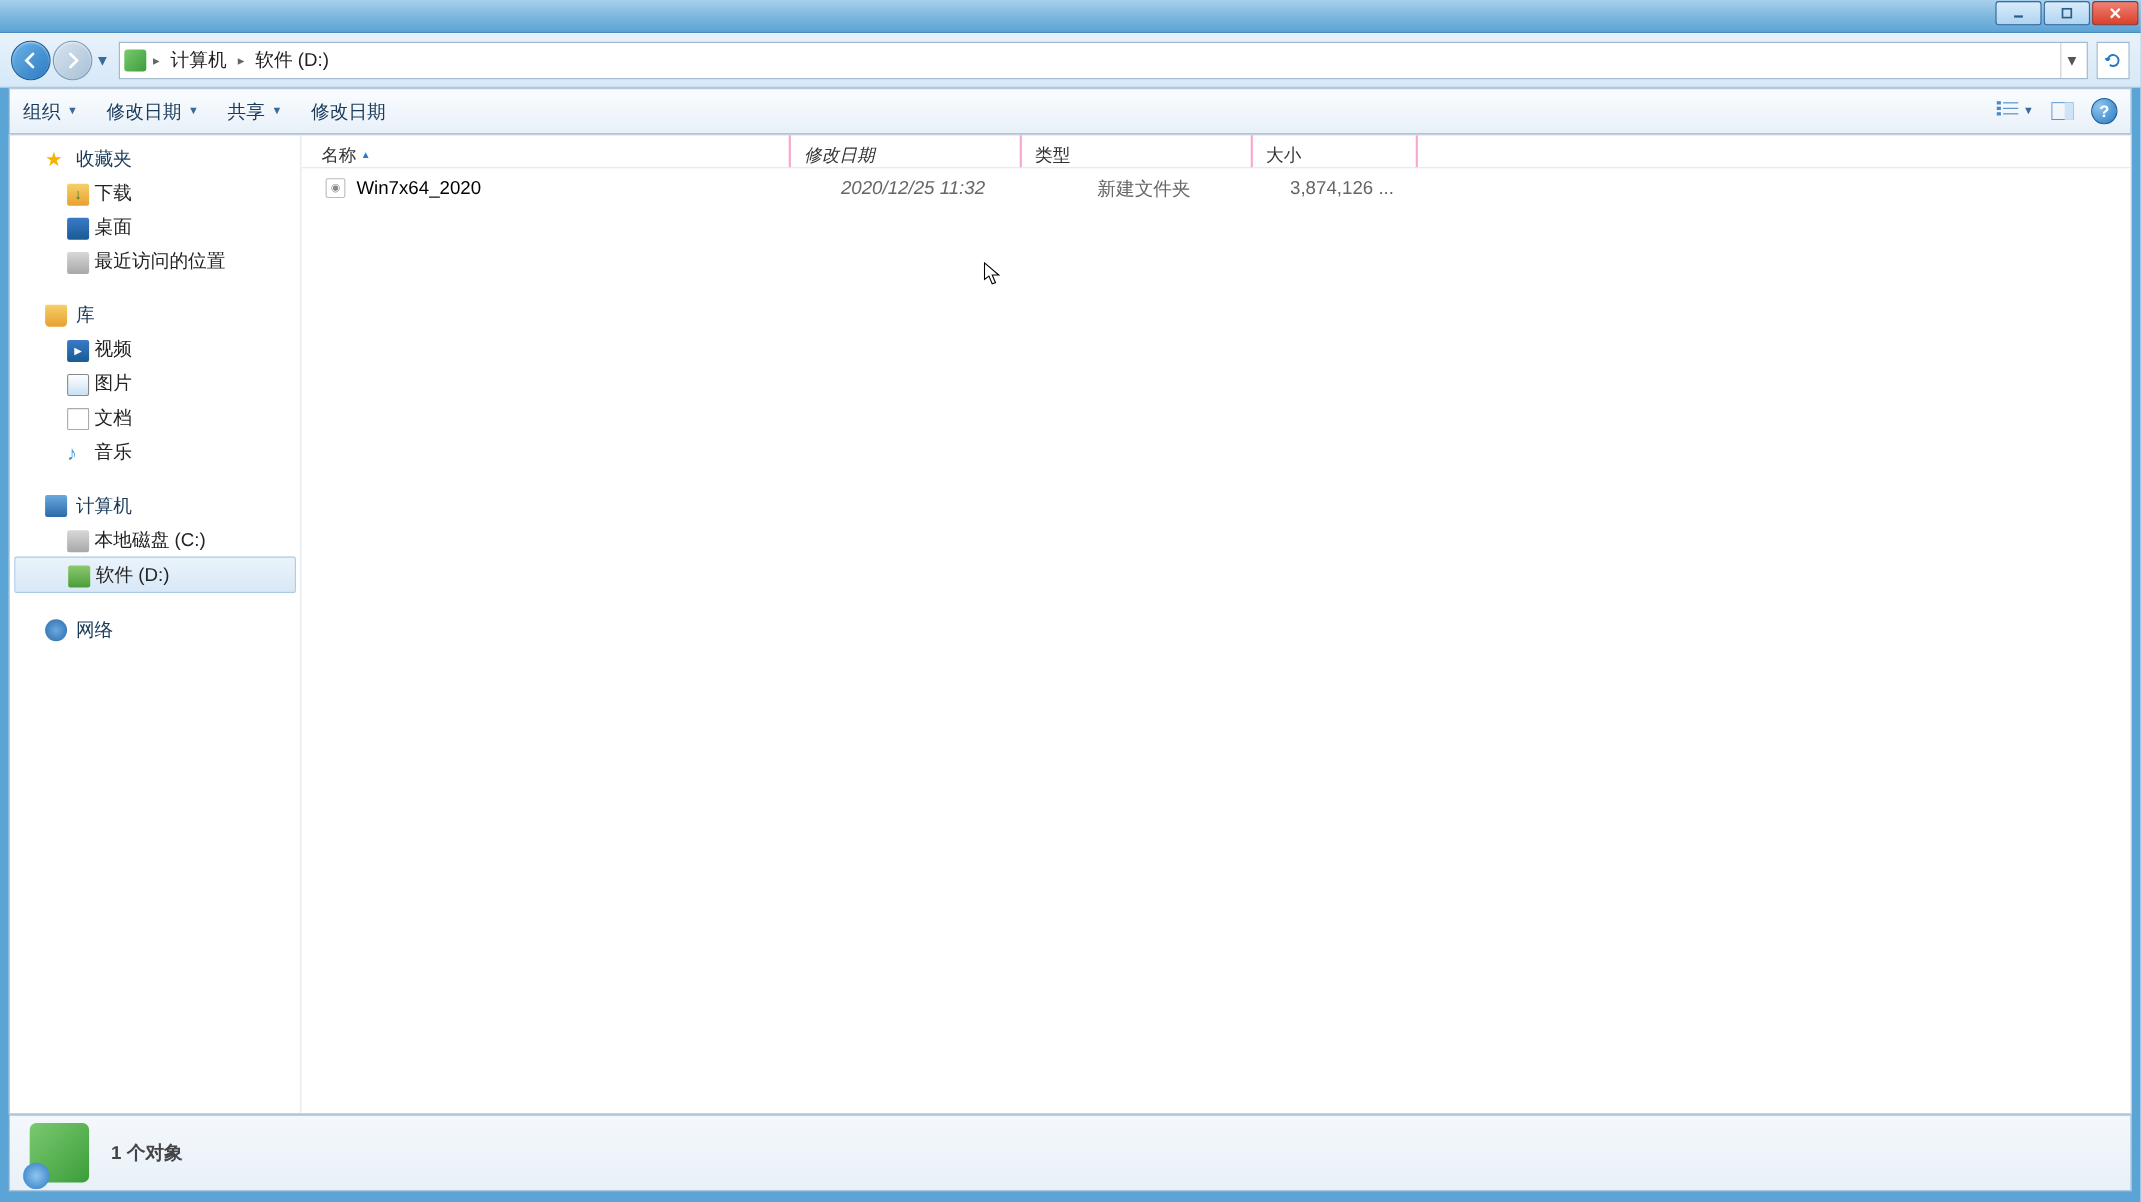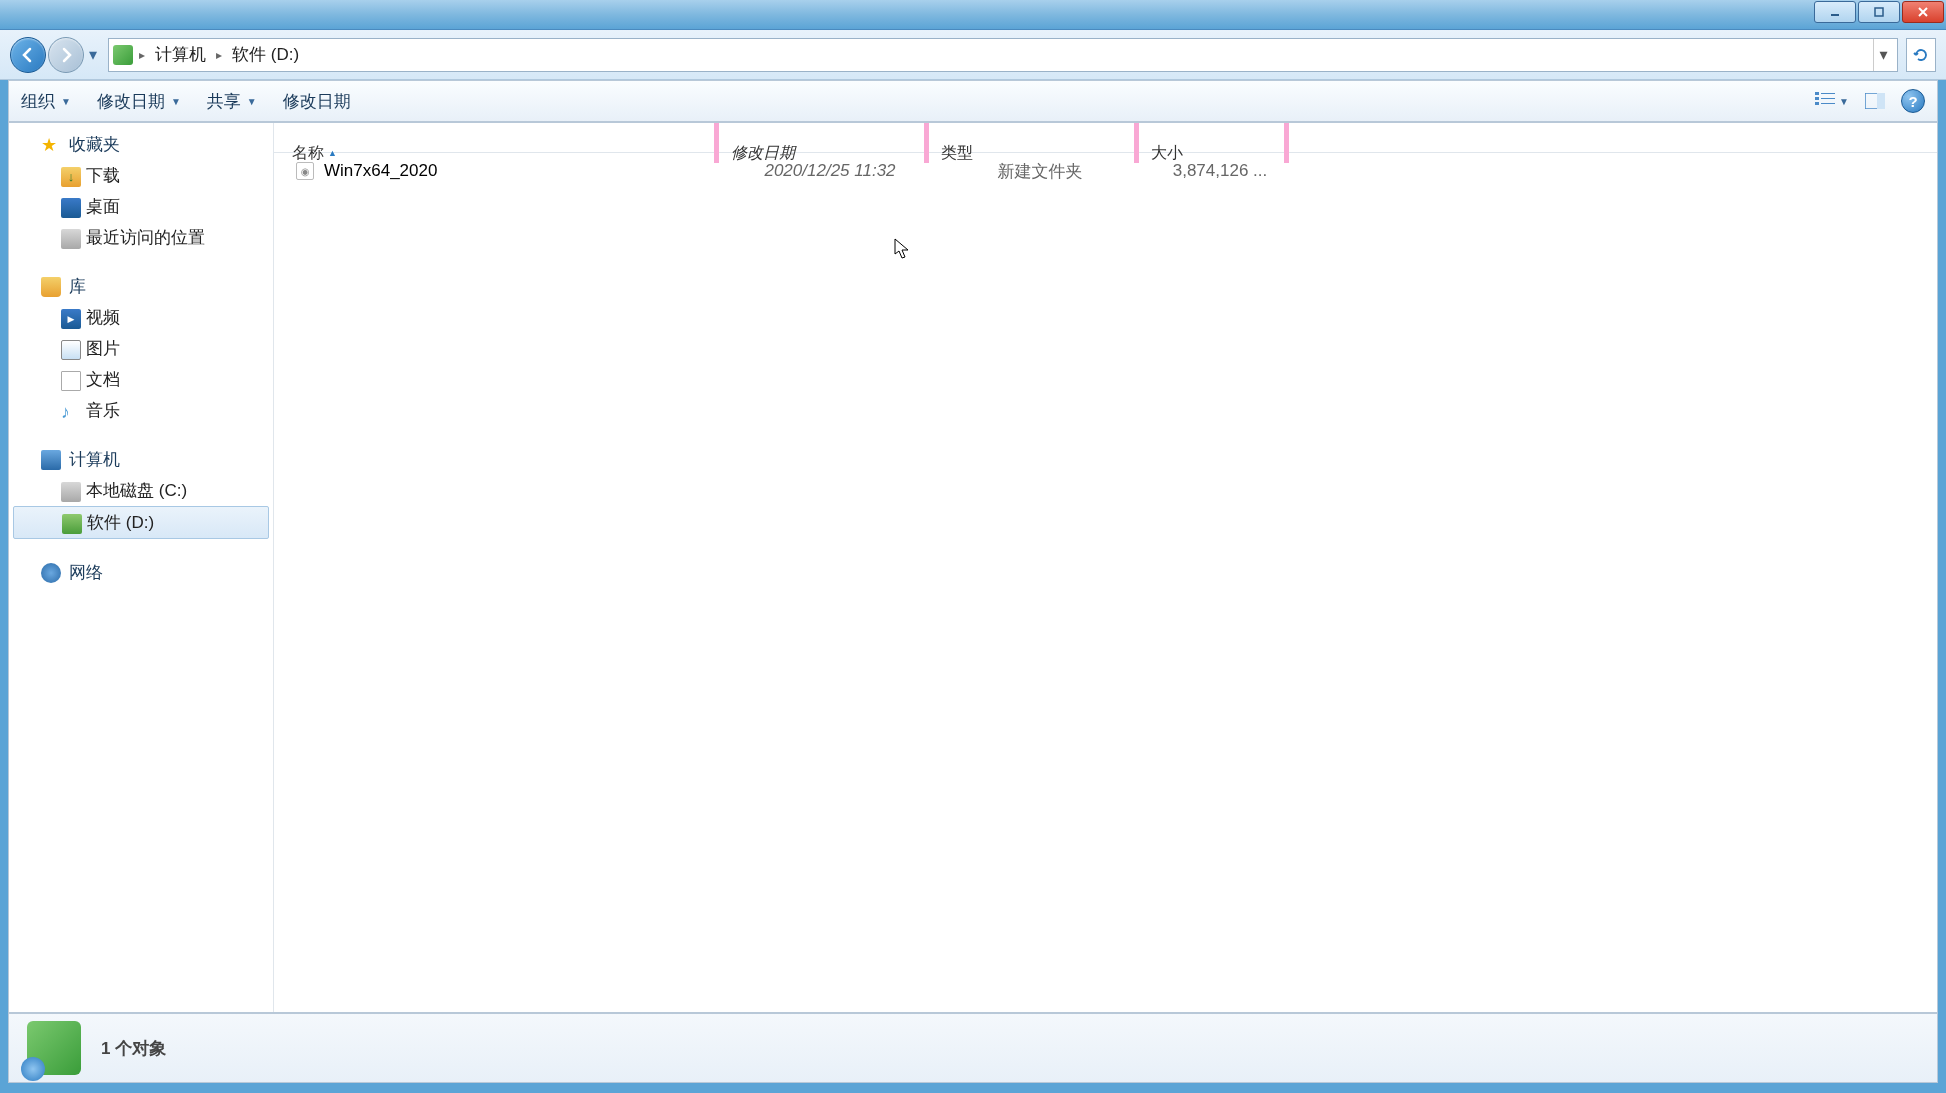--- a/index.html
+++ b/index.html
@@ -59,21 +59,21 @@
 .ico-doc { background:#fff; border:1px solid #aaa; border-radius:1px;}
 .ico-mus { color:#4a9ad4; font-size:18px; line-height:20px;}
 .ico-comp { background:linear-gradient(#6aa8e0,#2a6aa8); border-radius:2px;}
 .ico-drive { background:linear-gradient(#d8d8d8,#a8a8a8); border-radius:2px;}
 .ico-drive-g { background:linear-gradient(#8ec96f,#4a9d3a); border-radius:2px;}
 .ico-net { background:radial-gradient(circle,#6aa8e0,#2a6aa8); border-radius:50%;}
 
 
 .content { flex:1; display:flex; flex-direction:column;}
 .col-headers { display:flex; height:30px; border-bottom:1px solid #e0e6ec; font-size:16px; color:#333;}
-.col-h { padding:20px 12px; border-right:5px solid #f9a8d4;}
+.col-h { padding:8px 12px; border-right:2px solid #f9a8d4;}
 .col-name { width:445px; padding-left:18px;}
 .col-date { width:210px;font-style:italic;}
 .col-type { width:210px;}
 .col-size { width:150px;}
 .sort-ind { font-size:9px; color:#2a7ac1; position:relative; top:-2px; margin-left:4px;}
 .file-rows { flex:1; position:relative;}
 .file-row { display:flex; align-items:center; height:36px; font-size:17px;}
 .file-row .col-name { display:flex; align-items:center; gap:10px; padding-left:22px;}
 .file-row .col-date,.file-row .col-type,.file-row .col-size { color:#666; padding-left:12px;text-align:center;}
 .file-ico { width:18px; height:18px; background:#fff; border:1px solid #bbb; border-radius:2px; display:flex; align-items:center; justify-content:center; font-size:10px; color:#888;}

